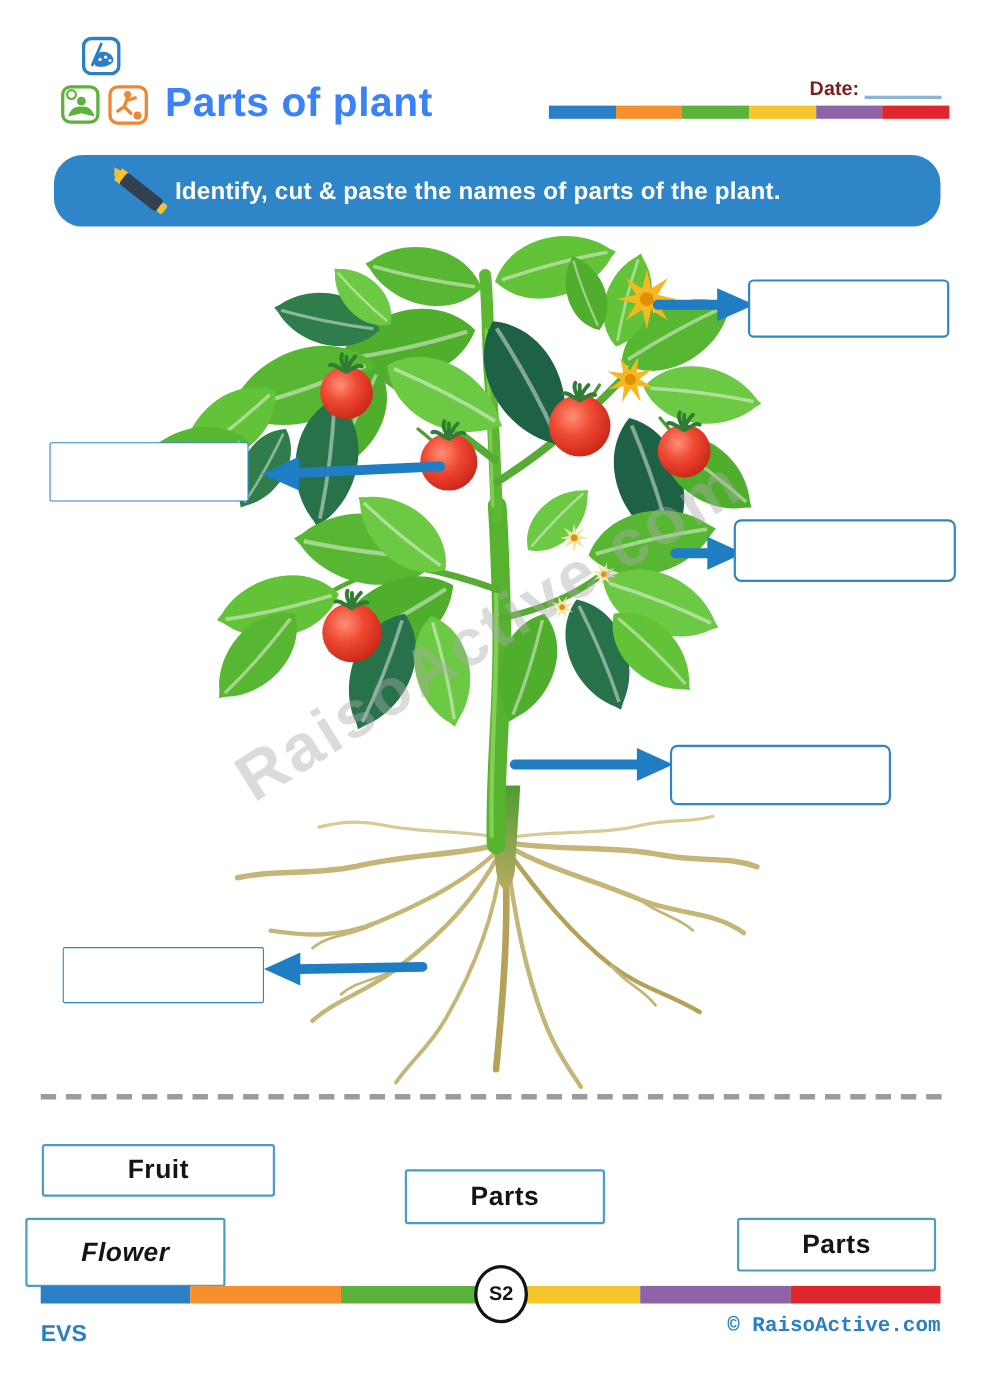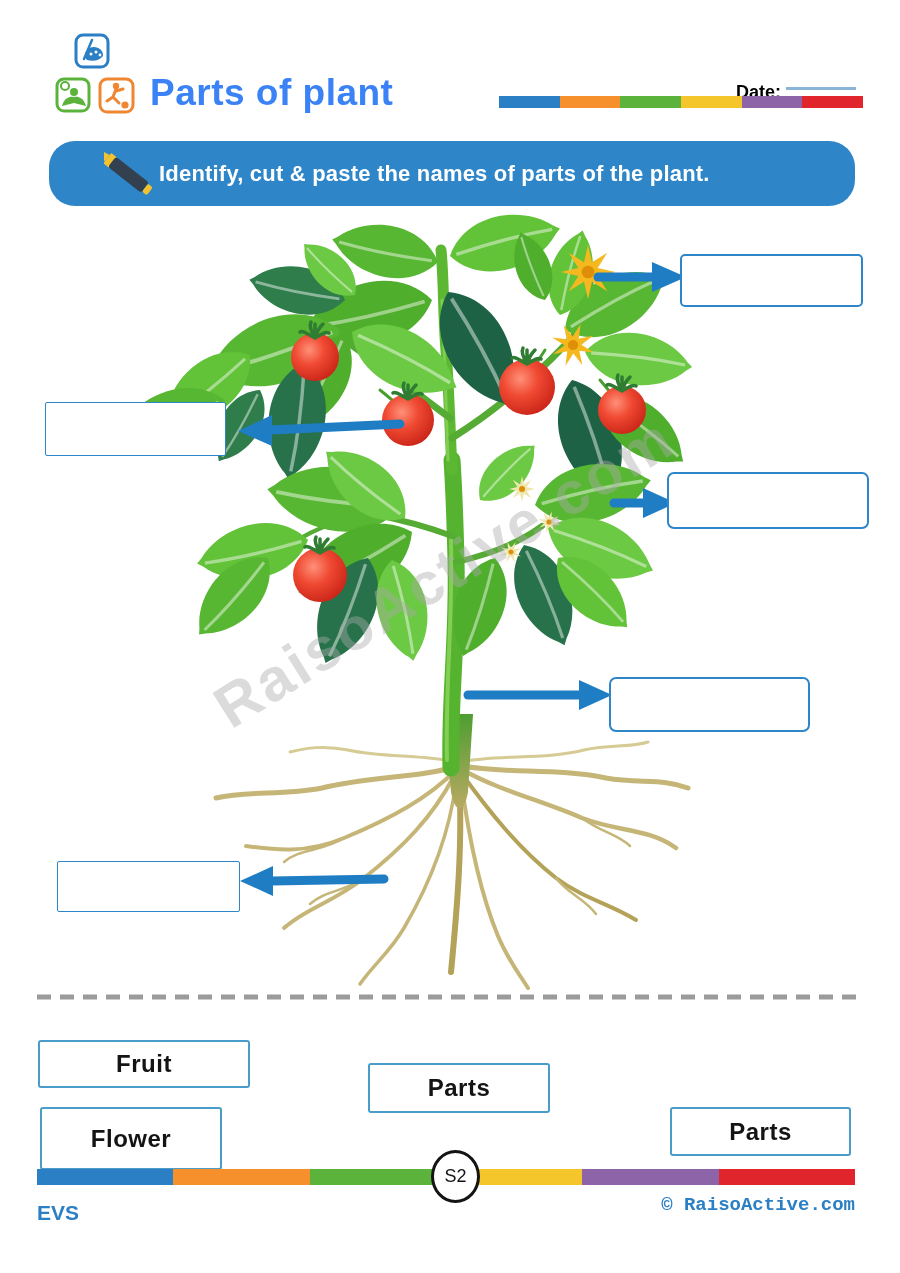--- a/index.html
+++ b/index.html
@@ -1,20 +1,20 @@
 <!DOCTYPE html>
 <html><head>
 <meta charset="utf-8">
 <style>
   * { margin:0; padding:0; box-sizing:border-box; }
   body { background:#e8e8e8; font-family:"Liberation Sans", sans-serif; }
   .page { position:relative; width:900px; height:1273px; background:#ffffff; margin:0 auto; overflow:hidden; }
   .abs { position:absolute; }
   .page-title { position:absolute; left:150px; top:72px; font-size:37px; font-weight:bold; color:#3b82f6; letter-spacing:0.5px; }
-  .date-label { position:absolute; left:736px; top:70px; font-size:18px; font-weight:bold; color:#000000;margin-top:12px; }
+  .date-label { position:absolute; left:736px; top:70px; font-size:18px; font-weight:bold; color:#7f1d1d; }
   .date-line { position:absolute; left:786px; top:87px; width:70px; border-bottom:3px solid #8ab4d8; }
   .color-bar { position:absolute; display:flex; }
   .color-bar .seg { flex:1; height:100%; }
   .top-bar { left:499px; top:96px; width:364px; height:12px; }
 
   
   .banner { position:absolute; left:49px; top:141px; width:806px; height:65px; background:#2e86c8; border-radius:26px; }
   .banner-text { position:absolute; left:110px; top:20px; color:#ffffff; font-size:22px; font-weight:bold; letter-spacing:0.2px; }
   .marker-icon { position:absolute; left:55px; top:6px; }
 
@@ -27,30 +27,30 @@
   .ab-fruit  { left:45px;  top:402px; width:181px; height:54px; border-radius:2px; border-width:1.5px; }
   .ab-leaf   { left:667px; top:472px; width:202px; height:57px; border-radius:7px; }
   .ab-stem   { left:609px; top:677px; width:201px; height:55px; border-radius:7px; }
   .ab-root   { left:57px;  top:861px; width:183px; height:51px; border-radius:2px; border-width:1.5px; }
 
   
   .word-box { position:absolute; background:#fff; border:2px solid #4a9cc9; border-radius:3px;
               display:flex; align-items:center; justify-content:center;
               font-size:24px; font-weight:bold; color:#141414; letter-spacing:0.5px; }
   .wb-fruit  { left:38px;  top:1040px; width:212px; height:48px; }
-  .wb-flower { left:40px;  top:1107px; width:182px; height:63px; }
+  .wb-flower { left:23px;  top:1107px; width:182px; height:63px;font-style:italic; }
   .wb-root   { left:368px; top:1063px; width:182px; height:50px; }
   .wb-leaf   { left:670px; top:1040px; width:181px; height:48px; }
   .wb-stem   { left:670px; top:1107px; width:181px; height:49px; }
 
   
   .footer-bar { left:37px; top:1169px; width:818px; height:16px; }
   .badge { position:absolute; left:431px; top:1150px; width:49px; height:53px; background:#ffffff;
            border:3px solid #141414; border-radius:50%; display:flex; align-items:center; justify-content:center;
-           font-size:18px; font-weight:normal; color:#141414; }
+           font-size:18px; font-weight:bold; color:#141414; }
   .subject { position:absolute; left:37px; top:1201px; font-size:21px; font-weight:bold; color:#2b7fc4; }
   .copyright { position:absolute; right:45px; top:1194px; font-size:19px; font-weight:bold; color:#2b7fc4;font-family:Liberation Mono, monospace; }
 </style>
 </head>
 <body>
 
 <div class="page">
 
   <svg class="abs" style="left:74px; top:33px;" width="36" height="36">
     <rect x="2" y="2" width="32" height="32" rx="7" fill="#fff" stroke="#2b7fc4" stroke-width="3"></rect>

